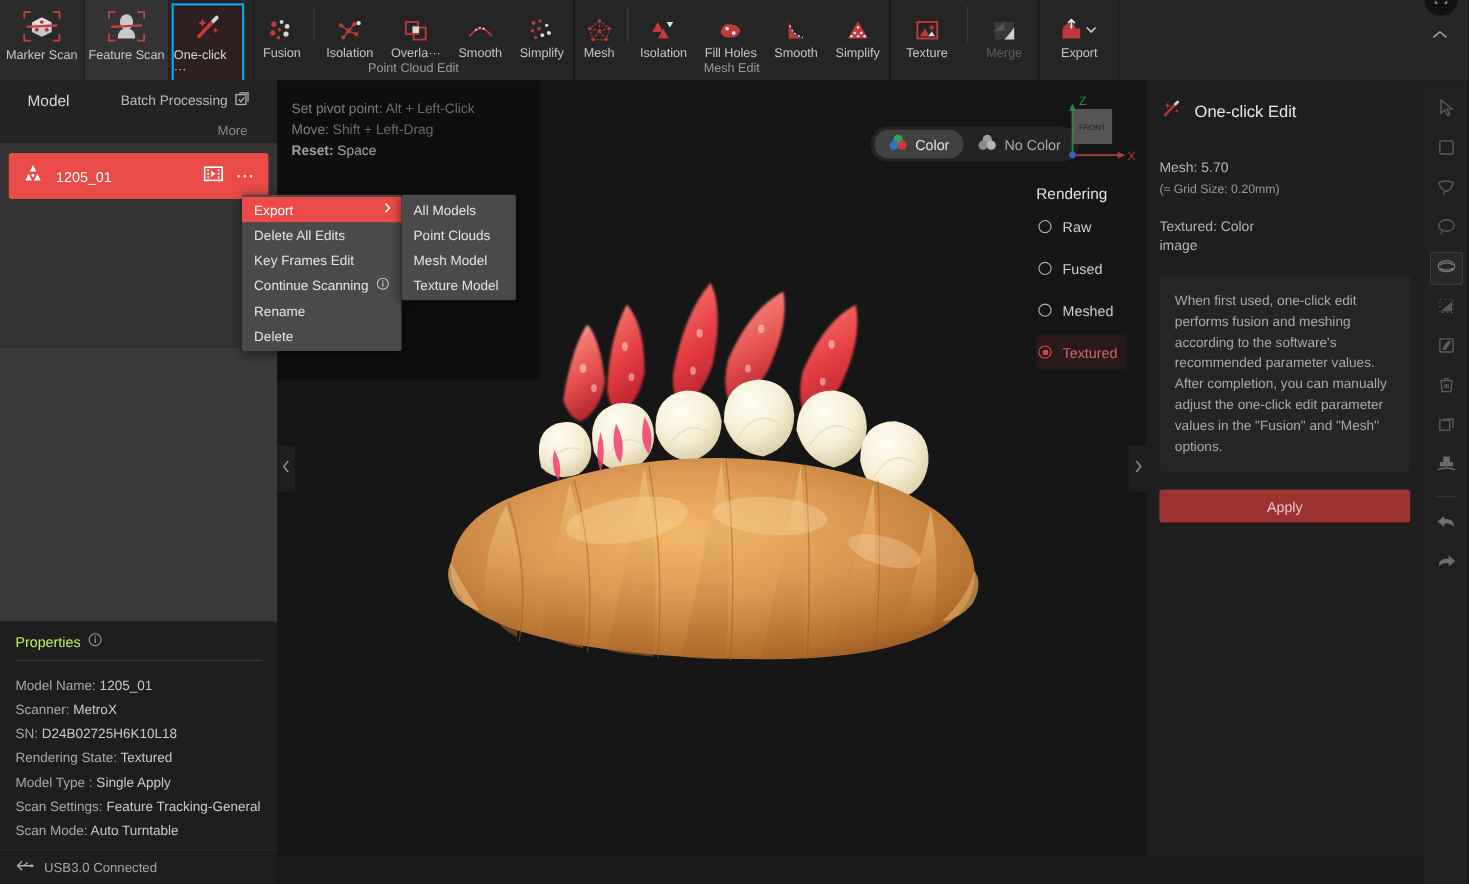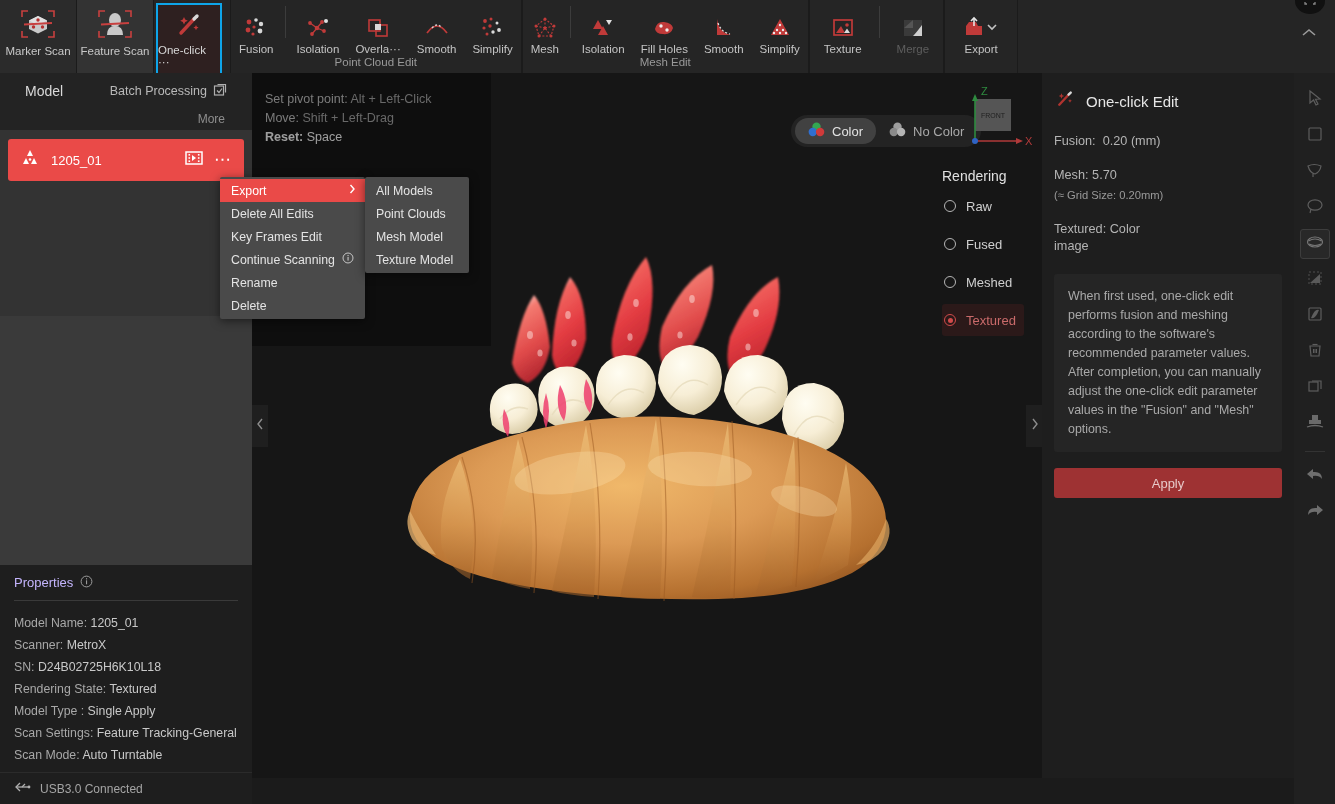--- a/index.html
+++ b/index.html
@@ -72,21 +72,21 @@
   .lp-more { text-align: right; font-size: 12px; color: #8e8e8e; padding: 3px 27px 4px 0; background: #232323; }
   .lp-listwrap { flex: 1; background: #333333; position: relative; }
   .model-item {
     position: absolute; left: 8px; top: 9px; width: 236px; height: 42px;
     background: #ea4a48; border-radius: 3px;
     display: flex; align-items: center; padding: 0 12px; gap: 11px;
   }
   .model-item .name { font-size: 13px; color: #ffffff; flex: 1; }
   .lp-listwrap.below { background: #3a3a3a; }
   .lp-props { background: #1e1e1e; padding: 10px 14px 6px 14px; }
-  .props-head { display: flex; align-items: flex-start; gap: 7px; font-size: 13px; color: #c4b5fd; padding-bottom: 9px; }
+  .props-head { display: flex; align-items: center; gap: 7px; font-size: 13px; color: #bef264; padding-bottom: 9px; }
   .props-div { height: 1px; background: #3a3a3a; margin: 0 0 11px 0; }
   .prop-row { font-size: 12.3px; color: #b0b0b0; padding: 4px 0; }
   .prop-row .k { color: #a8a8a8; }
   .prop-row .v { color: #c9c9c9; }
   .lp-status {
     height: 32px; border-top: 1px solid #2b2b2b; display: flex; align-items: center;
     gap: 9px; padding: 0 14px; font-size: 12px; color: #a5a5a5;
   }
 
   
@@ -794,24 +794,20 @@
         <svg width="22" height="20" viewBox="0 0 30 28">
           <path d="M7 22 L20 8" stroke="#b0332f" stroke-width="3.4" stroke-linecap="round"></path>
           <path d="M20 8 L23 5" stroke="#d9d9d9" stroke-width="3.4" stroke-linecap="round"></path>
           <path d="M10 6 l1.2 2.6 2.6 1.2 -2.6 1.2 -1.2 2.6 -1.2 -2.6 -2.6 -1.2 2.6 -1.2z" fill="#b0332f"></path>
           <path d="M22 14 l.8 1.8 1.8 .8 -1.8 .8 -.8 1.8 -.8 -1.8 -1.8 -.8 1.8 -.8z" fill="#b0332f"></path>
         </svg>
       </span>
       <span class="rp-title">One-click Edit</span>
     </div>
 
-    <div class="rp-line">
-      <span>Fusion:</span>
-      &nbsp;<span>0.20 (mm)</span>
-    </div>
     <div class="rp-line" style="padding-top:15px;">
       <span>Mesh:</span>
       <span>5.70</span>
     </div>
     <div class="rp-sub">(≈ Grid Size: 0.20mm)</div>
     <div class="rp-line" style="padding-top:14px;line-height:17px;">
       <span>Textured: Color</span><br>
       <span>image</span>
     </div>
 

